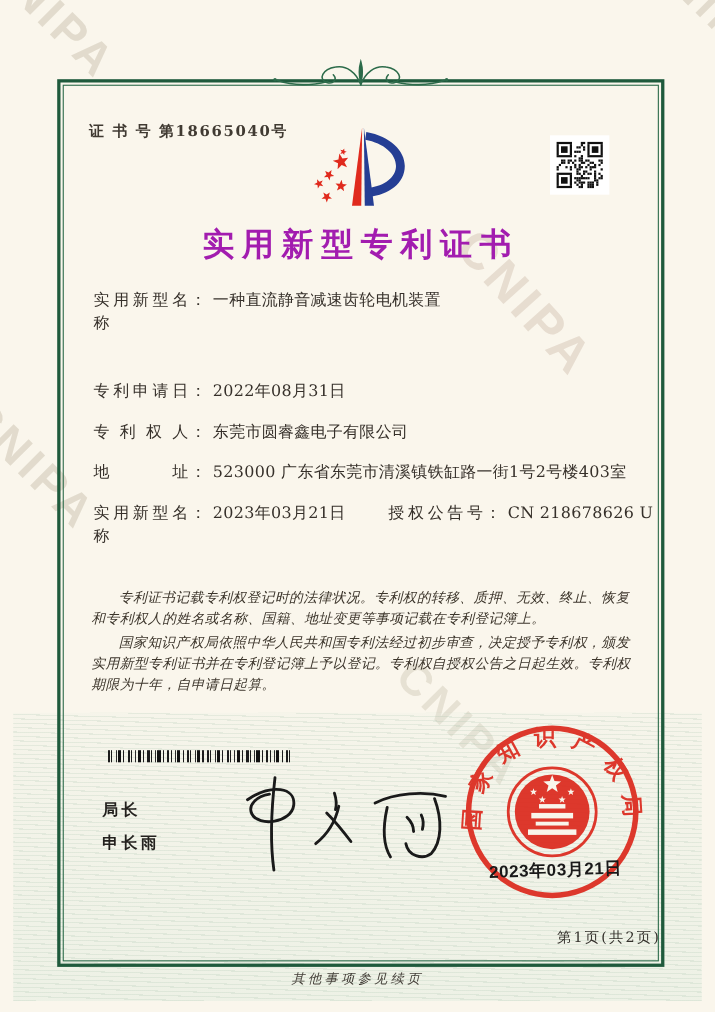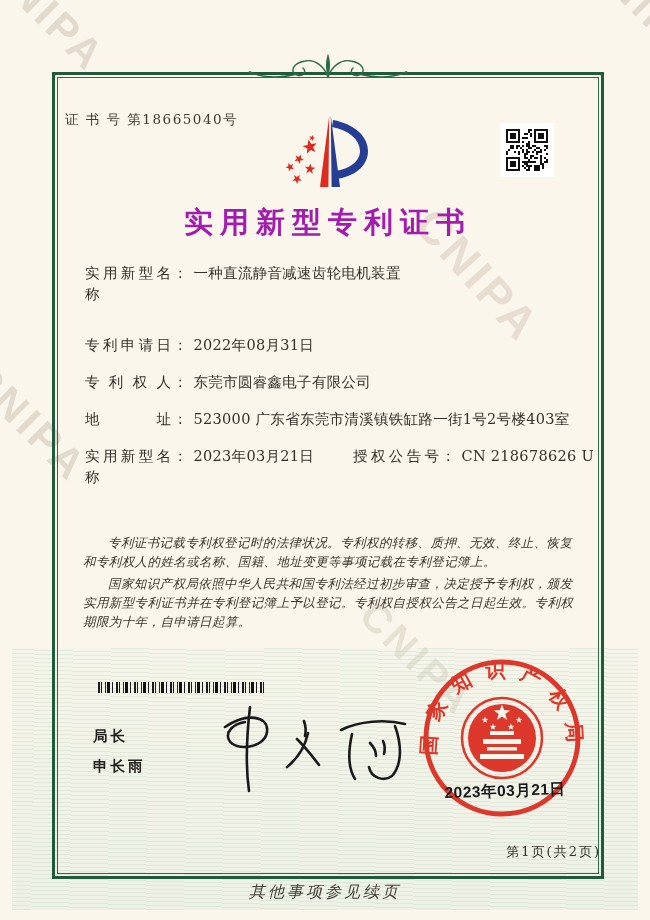--- a/index.html
+++ b/index.html
@@ -29,33 +29,33 @@
   .frame{
     position:absolute;left:52px;top:72px;width:546px;height:801px;
     border:3px solid #1f5a3c;z-index:1;
   }
   .frame-inner{
     position:absolute;left:2px;top:2px;right:2px;bottom:2px;
     border:1px solid #2c6b4a;pointer-events:none;
   }
   .top-ornament{position:absolute;left:50%;top:-24px;transform:translateX(-50%);}
   .cert-no{
-    position:absolute;left:10px;top:36px;
-    font-size:13.5px;letter-spacing:1.5px;color:#403a32;
+    position:absolute;left:26px;top:36px;
+    font-size:13.5px;letter-spacing:1.5px;color:#403a32;font-weight:bold;
   }
   .logo{position:absolute;left:228px;top:38px;}
   .qr{position:absolute;left:445px;top:48px;background:#fff;padding:2px;}
   .title{
     position:absolute;left:0;right:0;top:128px;margin:0;
     text-align:center;font-size:29px;font-weight:bold;
     letter-spacing:7px;color:#a21caf;
   }
   .fields{position:absolute;left:30px;right:18px;top:188px;font-size:14.5px;}
   .field-row{position:relative;line-height:21px;margin-bottom:16px;color:#36302a;}
-  .field-row.first{margin-bottom:30px;}
+  .field-row.first{margin-bottom:41px;}
   .row-label{
     display:inline-block;width:86px;vertical-align:top;
     text-align:justify;text-align-last:justify;font-weight:500;
   }
   .row-colon{display:inline-block;margin:0 6px 0 2px;font-weight:500;}
   .row-value{font-weight:500;letter-spacing:0.3px;}
   .pair2{position:absolute;left:268px;top:0;white-space:nowrap;}
   .paragraphs{
     position:absolute;left:28px;right:22px;top:458px;
     font-size:12.5px;line-height:19px;font-style:italic;
@@ -84,21 +84,21 @@
     font-family:"Liberation Sans","DejaVu Sans",sans-serif;
     font-size:15.5px;font-weight:bold;color:#191919;
     transform:rotate(-2deg);text-align:center;letter-spacing:0.5px;white-space:nowrap;
   }
   .page-number{
     position:absolute;left:0;right:0;top:768px;text-align:right;
     font-size:13px;letter-spacing:2px;color:#33302b;
   }
   .footer-note{
     position:absolute;left:0;right:0;top:882px;text-align:center;z-index:1;
-    font-size:16px;font-style:italic;letter-spacing:3px;color:#45403a;
+    font-size:12px;font-style:italic;letter-spacing:3px;color:#45403a;
   }
 </style>
 </head>
 <body>
 
 <div class="page">
 
   <span class="watermark wm1">CNIPA</span>
   <span class="watermark wm2">CNIPA</span>
   <span class="watermark wm3">CNIPA</span>

